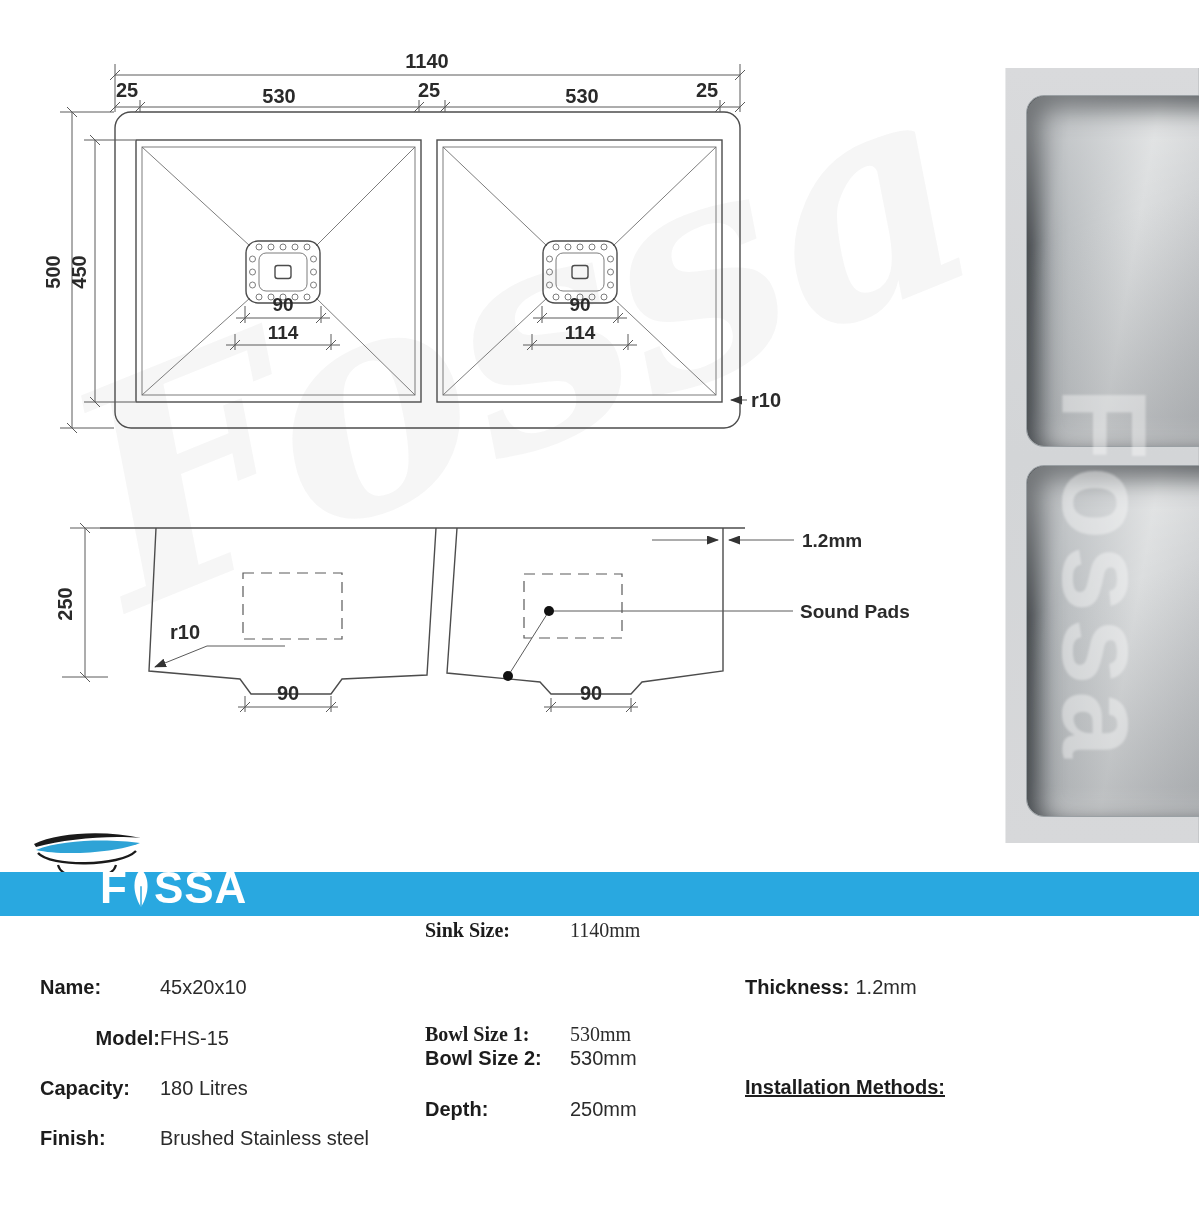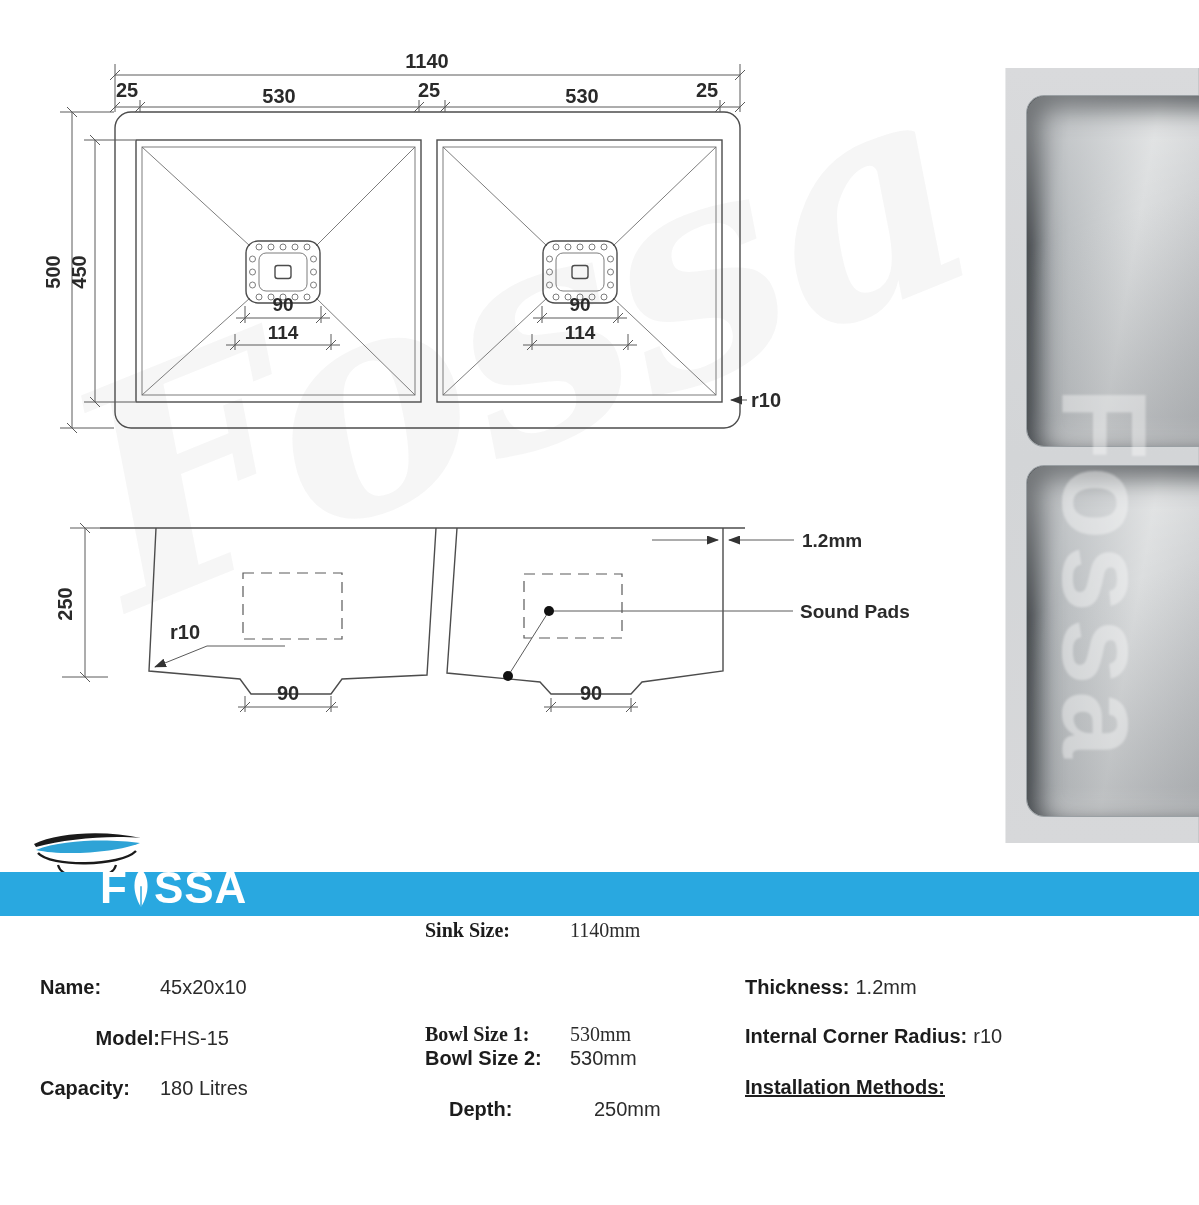--- a/index.html
+++ b/index.html
@@ -244,38 +244,38 @@
 
     <div class="srow c1" style="left:40px;top:976px;">
       <span class="slabel">Name:</span><span class="svalue">45x20x10</span>
     </div>
     <div class="srow c1" style="left:40px;top:1027px;text-align:right;">
       <span class="slabel">Model:</span><span class="svalue">FHS-15</span>
     </div>
     <div class="srow c1" style="left:40px;top:1077px;">
       <span class="slabel">Capacity:</span><span class="svalue">180 Litres</span>
     </div>
+    <div class="srow c1" style="left:40px;top:1127px;">
+      <span class="slabel">Finish:</span><span class="svalue">Brushed Stainless steel</span>
+    </div>
 
     <div class="srow c2" style="left:425px;top:919px;font-family:Liberation Serif, serif;">
       <span class="slabel">Sink Size:</span><span class="svalue">1140mm</span>
     </div>
     <div class="srow c2" style="left:425px;top:1023px;font-family:Liberation Serif, serif;">
       <span class="slabel">Bowl Size 1:</span><span class="svalue">530mm</span>
     </div>
     <div class="srow c2" style="left:425px;top:1047px;">
       <span class="slabel">Bowl Size 2:</span><span class="svalue">530mm</span>
     </div>
-    <div class="srow c2" style="left:449px;top:1098px;">
+    <div class="srow c2" style="left:425px;top:1098px;">
       <span class="slabel">Depth:</span><span class="svalue">250mm</span>
     </div>
 
     <div class="srow c3" style="left:745px;top:976px;">
       <span class="slabel">Thickness:</span><span class="svalue">1.2mm</span>
     </div>
-    <div class="srow c3" style="left:745px;top:1025px;">
-      <span class="slabel">Internal Corner Radius:</span><span class="svalue">r10</span>
-    </div>
     <div class="srow c3" style="left:745px;top:1076px;text-decoration:underline;">
       <span class="slabel">Installation Methods:</span>
     </div>
   </div>
 
 </div>
 
 </body></html>

